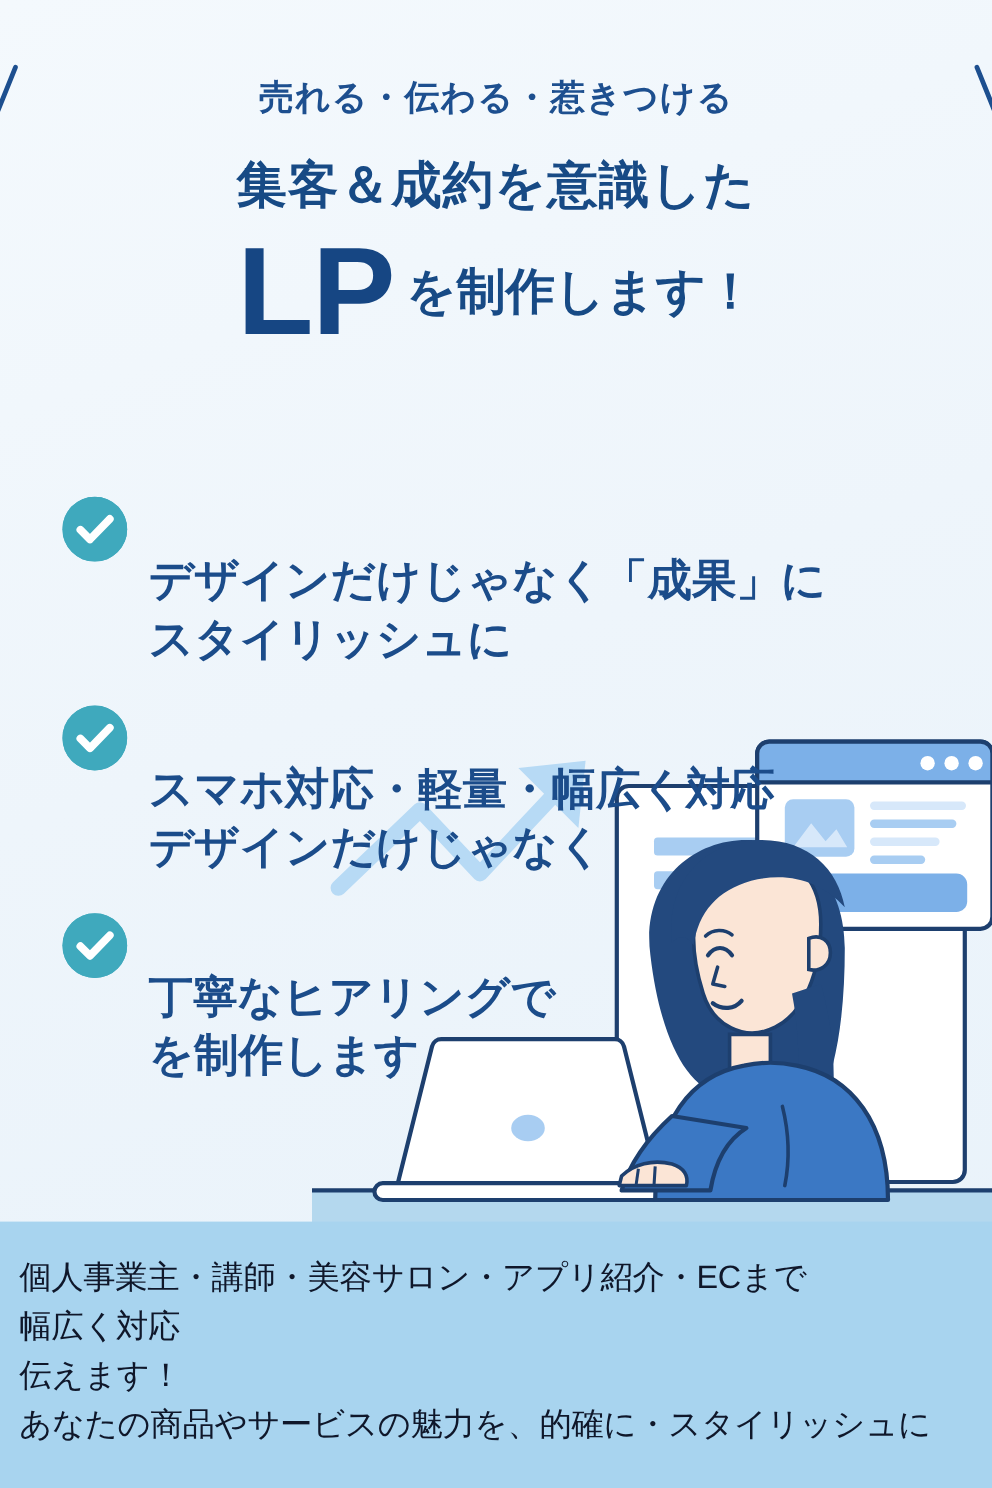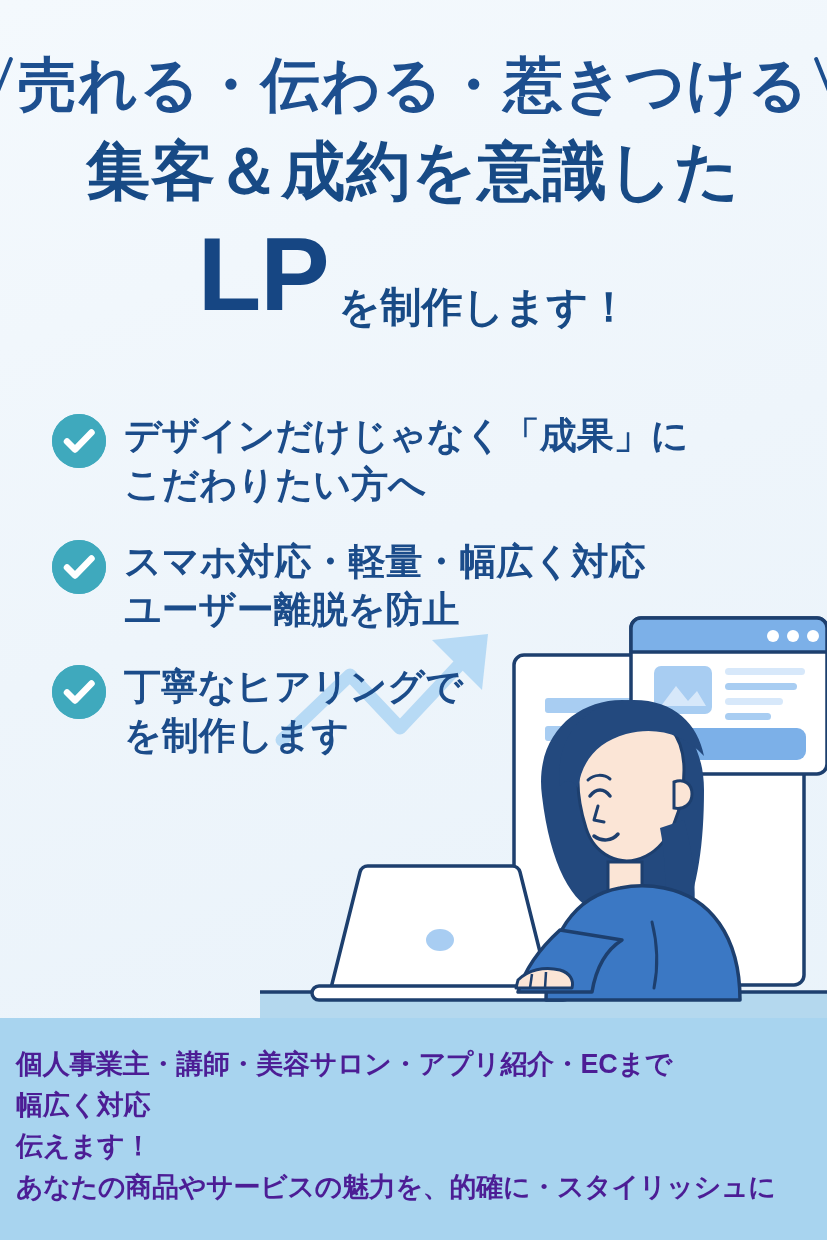--- a/index.html
+++ b/index.html
@@ -26,57 +26,57 @@
     top: 52px;
     left: 0;
     width: 827px;
     text-align: center;
     z-index: 6;
   }
 
   .kicker {
     display: flex;
     align-items: center;
-    justify-content: center;
+    justify-content: space-between;
     gap: 10px;
     color: #1d4f8f;
-    font-size: 59px;
+    font-size: 29px;
     font-weight: 700;
     letter-spacing: 1px;
     line-height: 1.15;
     white-space: nowrap;
   }
   .kicker .slash {
     display: inline-block;
     width: 4px;
     height: 62px;
     background: #1d4f8f;
     border-radius: 2px;
     flex: 0 0 auto;
   }
   .kicker .slash.left  { transform: rotate(22deg);  margin-right: 6px; }
   .kicker .slash.right { transform: rotate(-22deg); margin-left: 6px; }
 
   .line2 {
     margin-top: 16px;
     color: #174a85;
-    font-size: 64px;
+    font-size: 42px;
     font-weight: 700;
     letter-spacing: 1px;
     line-height: 1.12;
     white-space: nowrap;
   }
 
   .line3 {
     margin-top: 12px;
     color: #174a85;
     line-height: 1.05;
     white-space: nowrap;
     display: flex;
-    align-items: flex-end;
+    align-items: center;
     justify-content: center;
   }
   .line3 .lp {
     font-size: 104px;
     font-weight: 800;
     letter-spacing: -1px;
     color: #164683;
   }
   .line3 .rest {
     font-size: 41px;
@@ -110,20 +110,21 @@
   }
   .check-badge svg { display:block; width:54px; height:54px; }
 
   .check-text {
     color: #1b4c8a;
     font-size: 37px;
     font-weight: 700;
     line-height: 1.32;
     letter-spacing: 0px;
     white-space: nowrap;
+    margin-top: 48px;
   }
   .check-text .l2 { display: block; }
 
   
   .illustration {
     position: absolute;
     left: 260px;
     top: 600px;
     width: 567px;
     height: 430px;
@@ -136,23 +137,23 @@
     position: absolute;
     left: 0;
     bottom: 0;
     width: 827px;
     height: 222px;
     background: #a8d4ef;
     z-index: 8;
     padding: 26px 18px 0 16px;
   }
   .banner p {
-    color: #4c1d95;
+    color: #0f172a;
     font-size: 27px;
-    font-weight: 700;
+    font-weight: 400;
     line-height: 1.52;
     letter-spacing: -0.3px;
     white-space: nowrap;
   }
 </style>
 </head>
 <body>
 
 <div id="poster">
 
@@ -177,34 +178,34 @@
 
     <div class="check-item">
       <span class="check-badge">
         <svg viewBox="0 0 54 54" aria-hidden="true">
           <circle cx="27" cy="27" r="27" fill="#3fa9bd"></circle>
           <path d="M15 27.5 L23 35.5 L39.5 18.5" fill="none" stroke="#ffffff" stroke-width="6.5" stroke-linecap="round" stroke-linejoin="round"></path>
         </svg>
       </span>
       <span class="check-text">
         <span>デザインだけじゃなく「成果」に</span>
-        <span class="l2">こだわりたい方へ</span>
+        <span class="l2">スタイリッシュに</span>
       </span>
     </div>
 
     <div class="check-item">
       <span class="check-badge">
         <svg viewBox="0 0 54 54" aria-hidden="true">
           <circle cx="27" cy="27" r="27" fill="#3fa9bd"></circle>
           <path d="M15 27.5 L23 35.5 L39.5 18.5" fill="none" stroke="#ffffff" stroke-width="6.5" stroke-linecap="round" stroke-linejoin="round"></path>
         </svg>
       </span>
       <span class="check-text">
         <span>スマホ対応・軽量・幅広く対応</span>
-        <span class="l2">ユーザー離脱を防止</span>
+        <span class="l2">デザインだけじゃなく</span>
       </span>
     </div>
 
     <div class="check-item">
       <span class="check-badge">
         <svg viewBox="0 0 54 54" aria-hidden="true">
           <circle cx="27" cy="27" r="27" fill="#3fa9bd"></circle>
           <path d="M15 27.5 L23 35.5 L39.5 18.5" fill="none" stroke="#ffffff" stroke-width="6.5" stroke-linecap="round" stroke-linejoin="round"></path>
         </svg>
       </span>

